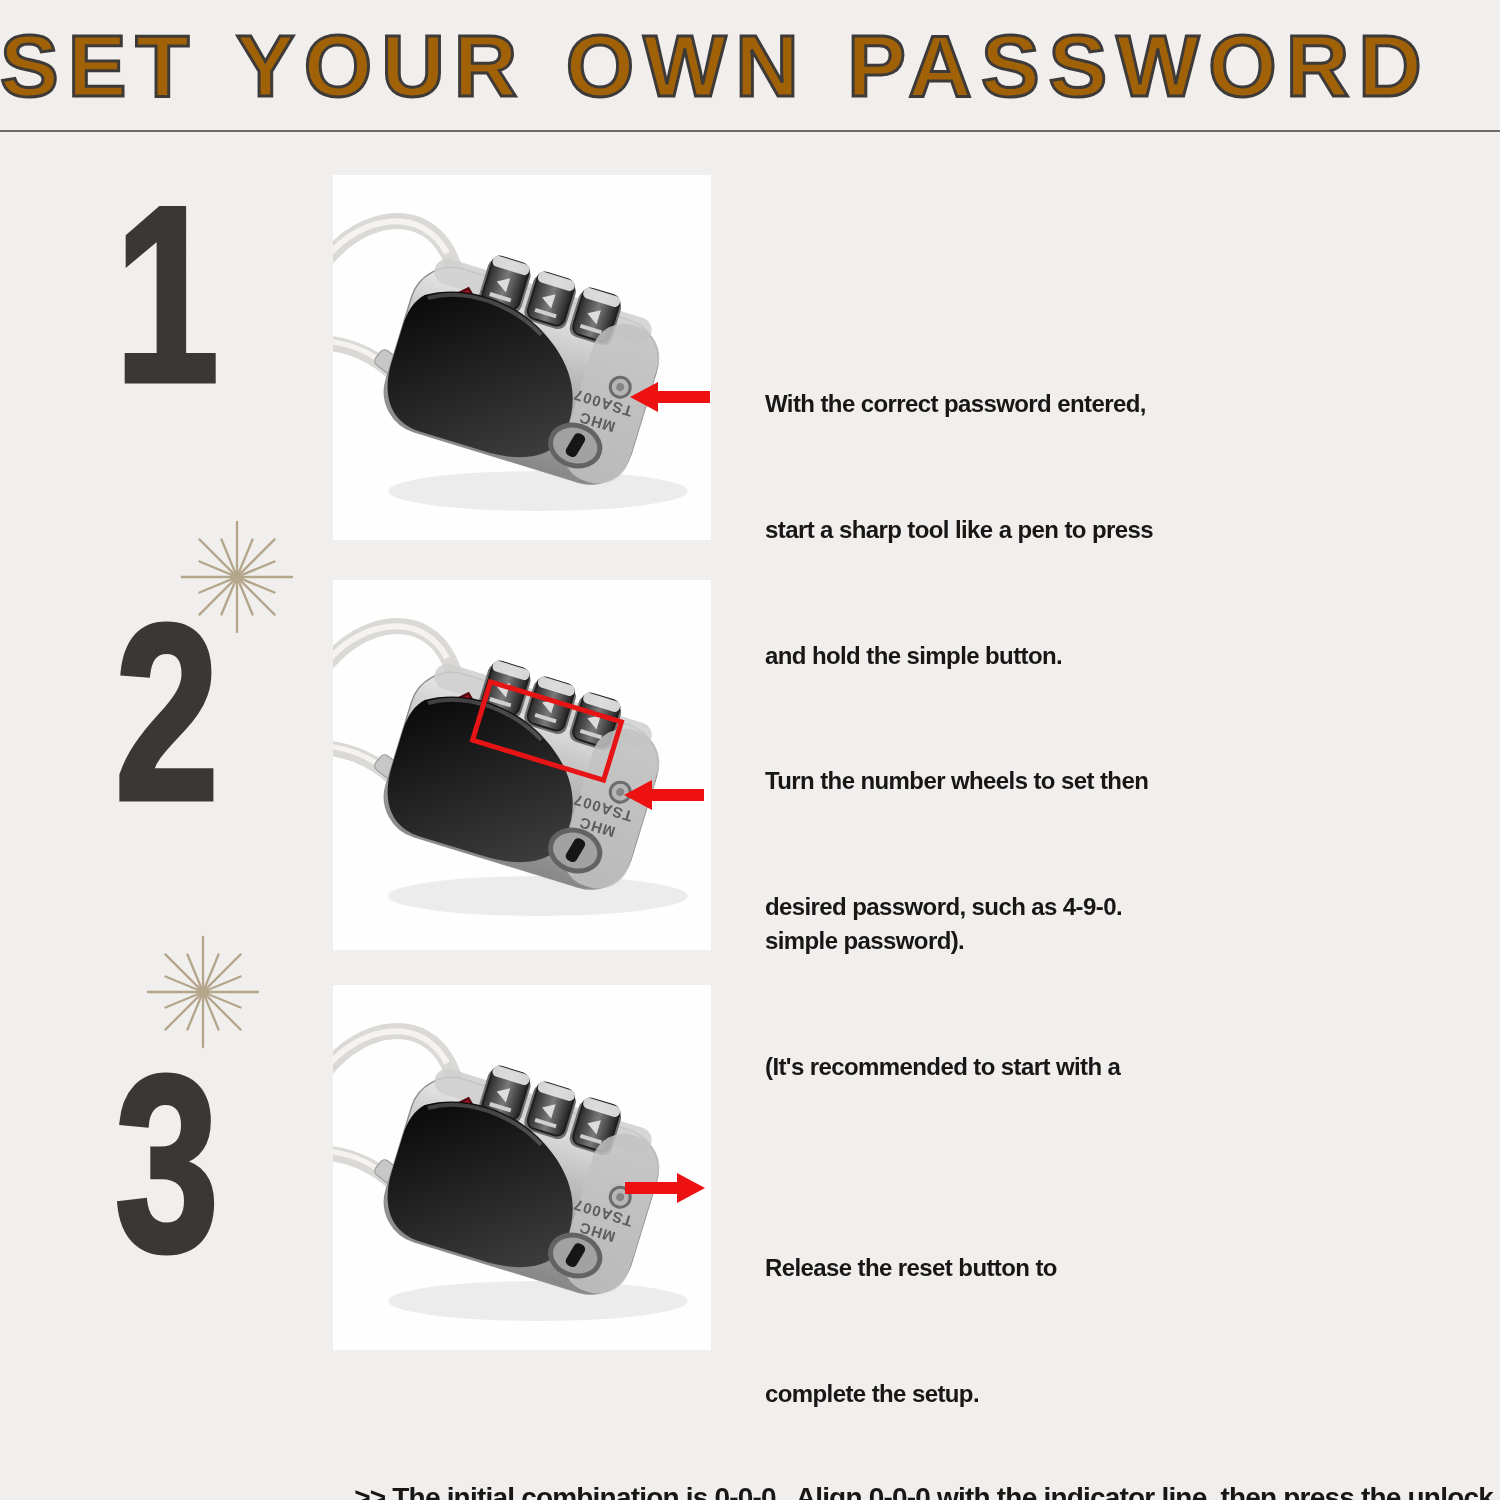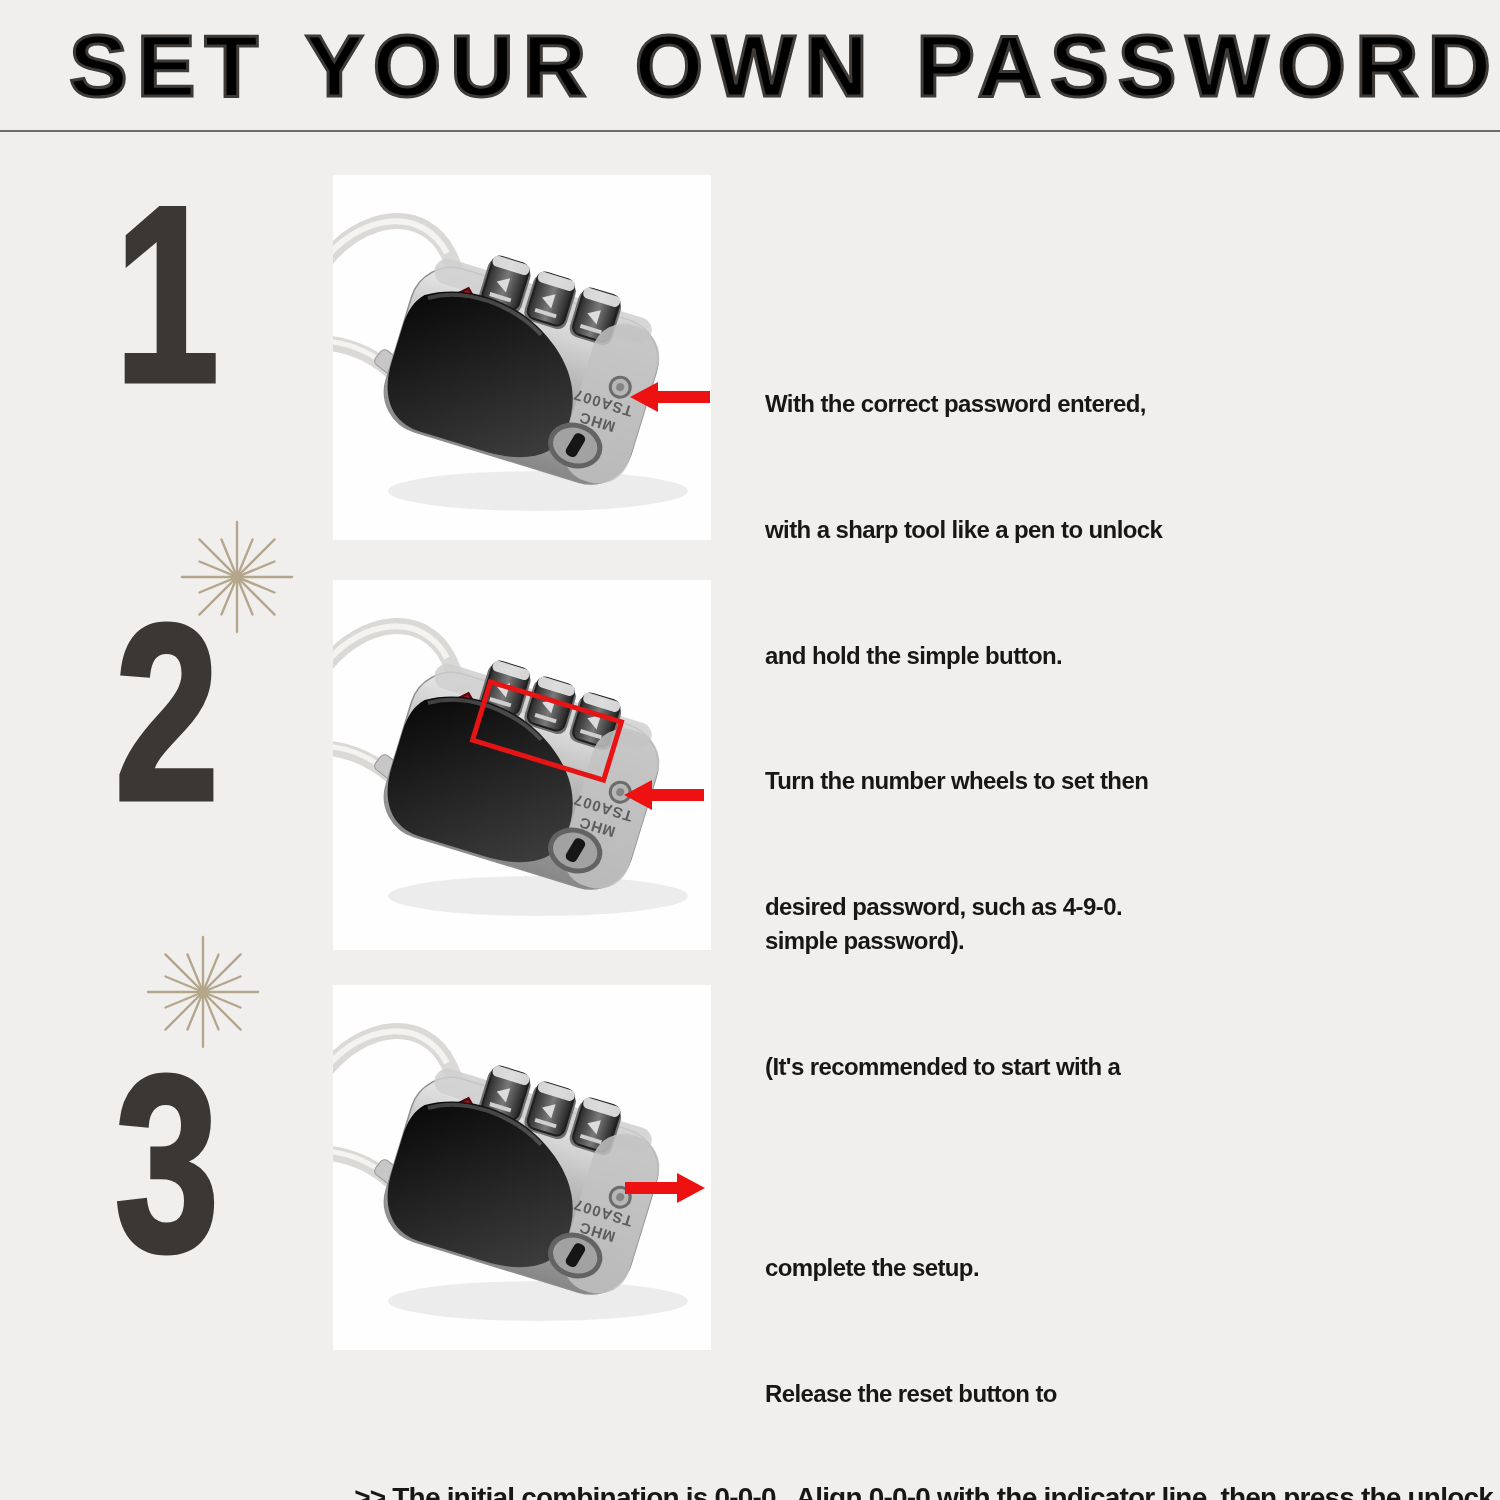--- a/index.html
+++ b/index.html
@@ -1,22 +1,22 @@
 <!DOCTYPE html>
 <html><head>
 <meta charset="utf-8">
 <style>
   html,body{margin:0;padding:0;background:#f0efee;}
   .canvas{
     position:relative;width:1500px;height:1500px;background:#f0efee;
     font-family:"Liberation Sans",sans-serif;overflow:hidden;
   }
   .title{
-    position:absolute;top:22px;left:0;width:1500px;text-align:right;
-    font-size:88px;line-height:1;font-weight:700;color:#000000;
+    position:absolute;top:22px;left:0;width:1500px;text-align:left;
+    font-size:88px;line-height:1;font-weight:700;color:#a16207;
     letter-spacing:9px;word-spacing:6px;-webkit-text-stroke:3px #3e3a37;
     white-space:pre;
   }
   .rule{position:absolute;top:130px;left:0;width:1500px;height:2px;background:#6e6c6a;}
   .photo{
     position:absolute;left:333px;width:378px;background:#fefefe;
   }
   .p1{top:175px;height:365px}
   .p2{top:580px;height:370px}
   .p3{top:985px;height:365px}
@@ -141,21 +141,21 @@
     </g>
   </svg>
 </span>
   </div>
   <svg class="arrow a1" width="80" height="32" viewBox="0 0 80 32">
     <polygon points="0,16 28,1 28,31" fill="#ee1111"></polygon>
       <rect x="26" y="10" width="54" height="12" fill="#ee1111"></rect>
   </svg>
   <div class="steptext t1">
     <div>With the correct password entered,</div>
-    <div>with a sharp tool like a pen to unlock</div>
+    <div>start a sharp tool like a pen to press</div>
     <div>and hold the simple button.</div>
   </div>
 
   <div class="star star1 star-slot">
   <svg viewBox="-60 -60 120 120" width="116" height="116">
     <g stroke="#b4a68b" stroke-width="2.4" stroke-linecap="round">
       <line x1="0" y1="-57" x2="0" y2="57"></line>
       <line x1="0" y1="-42" x2="0" y2="42" transform="rotate(22.5)"></line>
       <line x1="0" y1="-55" x2="0" y2="55" transform="rotate(45)"></line>
       <line x1="0" y1="-42" x2="0" y2="42" transform="rotate(67.5)"></line>
@@ -366,22 +366,22 @@
       </g>
     </g>
   </svg>
 </span>
   </div>
   <svg class="arrow a3" width="80" height="32" viewBox="0 0 80 32">
     <polygon points="80,16 52,1 52,31" fill="#ee1111"></polygon>
       <rect x="0" y="10" width="54" height="12" fill="#ee1111"></rect>
   </svg>
   <div class="steptext t3">
+    <div>Release the reset button to</div>
     <div>complete the setup.</div>
-    <div>Release the reset button to</div>
   </div>
 
   <div class="footer">
     <div>&gt;&gt; The initial combination is 0-0-0.  Align 0-0-0 with the indicator line, then press the unlock</div>
     
   </div>
 
 </div>
 
 </body></html>

